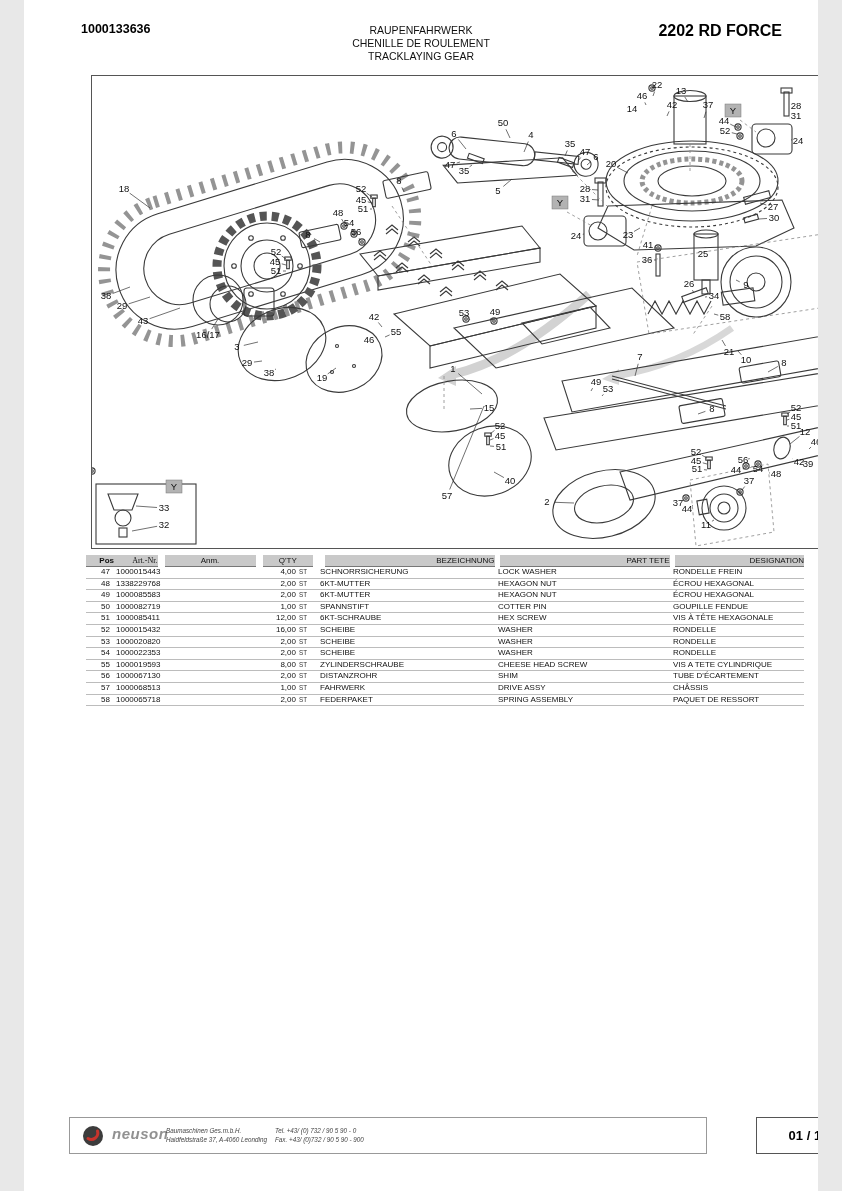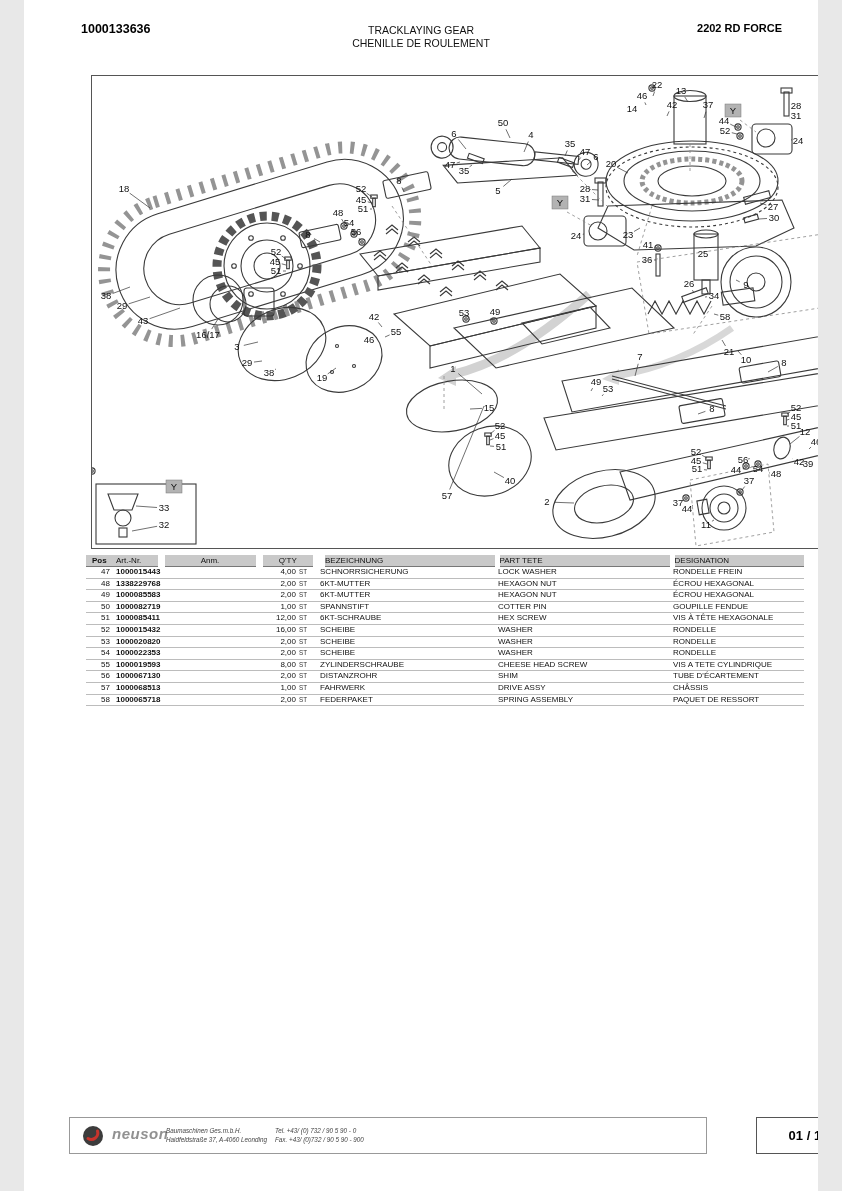--- a/index.html
+++ b/index.html
@@ -2,39 +2,39 @@
 <html><head>
 <meta charset="utf-8">
 <style>
   html,body{margin:0;padding:0;background:#e8e8e8;}
   .page{position:relative;width:794px;height:1191px;background:#fff;
         font-family:"Liberation Sans",sans-serif;color:#000;overflow:hidden;margin:0 auto;}
   
   .hdr-doc{position:absolute;left:57px;top:22px;font-size:12.5px;font-weight:bold;}
   .hdr-titles{position:absolute;left:0;top:24px;width:100%;text-align:center;
               font-size:10.5px;line-height:13px;color:#111;}
-  .hdr-model{position:absolute;right:36px;top:22px;font-size:11px;font-weight:bold;}
+  .hdr-model{position:absolute;right:36px;top:22px;font-size:16px;font-weight:bold;}
   
   .diagram{position:absolute;left:67px;top:75px;width:752px;height:474px;border:1px solid #555;box-sizing:border-box;}
   .diagram svg{display:block;}
   
   .ptable{position:absolute;left:62px;top:555px;width:718px;border-collapse:collapse;table-layout:fixed;
           font-size:8px;color:#111;}
   .ptable th,.ptable td{padding:0;margin:0;white-space:nowrap;overflow:hidden;font-weight:normal;}
-  .ptable thead th{background:#c9c9c9;height:11px;font-size:8px;text-align:left;border-bottom:1px solid #777;}
+  .ptable thead th{background:#c9c9c9;height:11px;font-size:8px;text-align:right;border-bottom:1px solid #777;}
   .ptable thead th.g7{border-right:7px solid #fff;}
   .ptable thead th.g5{border-right:5px solid #fff;}
   .ptable thead th.cpos{font-weight:bold;padding-left:6px;}
-  .ptable thead th.cart{padding-left:2px;}
+  .ptable thead th.cart{padding-left:2px;font-family:Liberation Serif, serif;}
   .ptable thead th.canm{text-align:center;}
   .ptable thead th.cqty{text-align:center;}
   .ptable tbody tr{border-bottom:1px solid #bcbcbc;}
   .ptable tbody td{height:10.6px;line-height:10.6px;}
   td.pos{text-align:right;padding-right:4px;}
-  td.art{padding-left:2px;font-weight:bold;}
+  td.art{padding-left:2px;}
   td.anm{text-align:center;}
   td.qty{text-align:right;}
   td.unit{font-size:6.3px;color:#333;padding-left:3px;}
   td.bez,td.part,td.desig{padding-left:1px;}
   
   .f-box{position:absolute;left:45px;top:1117px;width:638px;height:37px;border:1px solid #999;box-sizing:border-box;font-style:italic;}
   .f-logo{position:absolute;left:12px;top:7px;}
   .f-brand{position:absolute;left:42px;top:7px;font-size:15px;font-weight:bold;color:#919191;letter-spacing:.5px;}
   .f-co{position:absolute;left:96px;top:9px;font-size:6.3px;line-height:8.5px;color:#444;}
   .f-tel{position:absolute;left:205px;top:9px;font-size:6.3px;line-height:8.5px;color:#444;}
@@ -45,22 +45,23 @@
   .dash{stroke:#888;stroke-width:.8;fill:none;stroke-dasharray:3 3;}
   .callout{font-family:"Liberation Sans",sans-serif;font-size:9.5px;fill:#111;}
 </style>
 </head>
 <body>
 
 <div class="page">
 
   <div class="hdr-doc">1000133636</div>
   <div class="hdr-titles">
+    <div>RAUPENFAHRWERK</div>
+    <div>CHENILLE DE ROULEMENT</div>
     <div>TRACKLAYING GEAR</div>
-    <div>CHENILLE DE ROULEMENT</div>
   </div>
   <div class="hdr-model">2202 RD FORCE</div>
 
   <div class="diagram">
     <svg id="dsvg" width="750" height="472" viewBox="0 0 750 472">
       <defs>
         <g id="pad">
             <path class="ln" d="M -6,2 L 0,-3 L 6,2 M -6,6 L 0,1 L 6,6"></path>
           </g>
         <g id="boltv">

